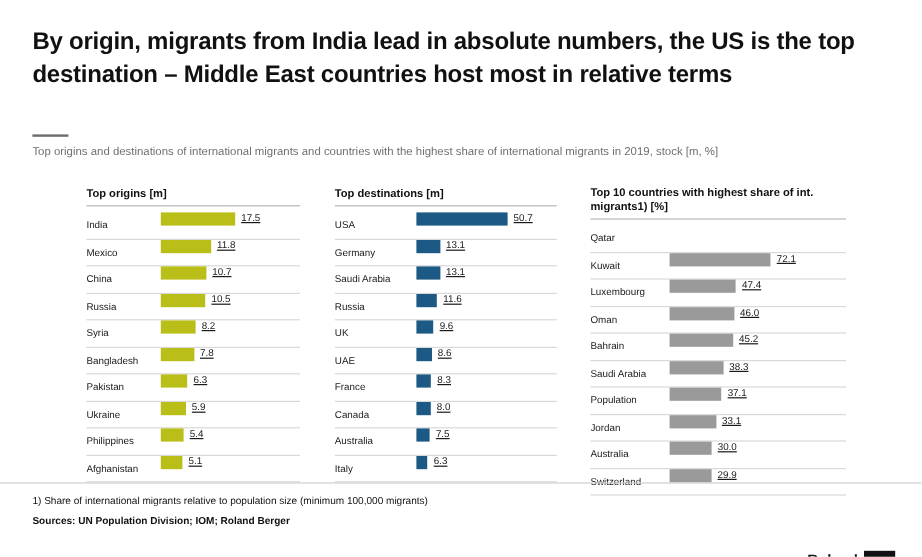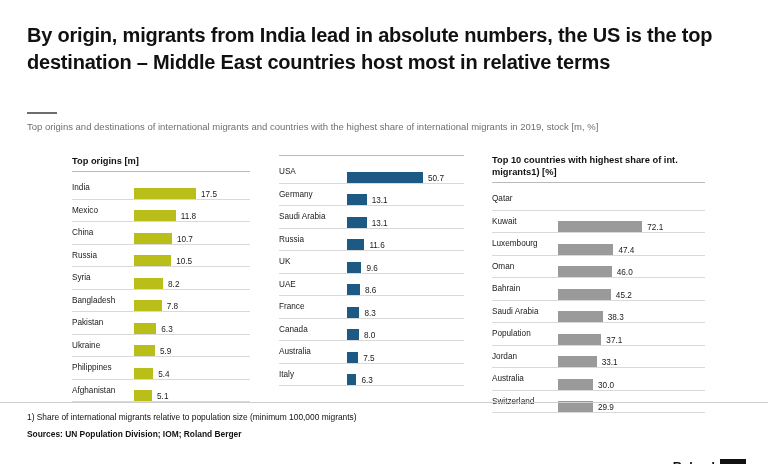--- a/index.html
+++ b/index.html
@@ -90,21 +90,22 @@
     font-size: 8.2px;
     color: #1a1a1a;
     white-space: nowrap;
     overflow: hidden;
   }
   .barwrap {
     position: relative;
     flex: 1;
     height: 21.5px;
     display: flex;
-    align-items: flex-end;
+    align-items: flex-start;
+    text-decoration: underline;
   }
   .bar {
     height: 11px;
     display: block;
   }
   .val {
     font-size: 8.2px;
     color: #1a1a1a;
     margin-left: 5px;
     white-space: nowrap;
@@ -263,20 +264,21 @@
           <div class="barwrap">
             <span class="bar" style="background: rgb(185, 191, 24); width: 18.0686px;"></span>
             <span class="val">5.1</span>
           </div>
         </div>
         <div class="row-sep"></div>
       </div>
   </div>
 
   <div class="panel" id="panel-destinations">
+    <div class="panel-title">Top destinations [m]</div>
     <div class="hsep"></div>
     <div class="rows">
         <div class="row">
           <div class="cat">USA</div>
           <div class="barwrap">
             <span class="bar" style="background: rgb(28, 90, 133); width: 76px;"></span>
             <span class="val">50.7</span>
           </div>
         </div>
         <div class="row-sep"></div>

